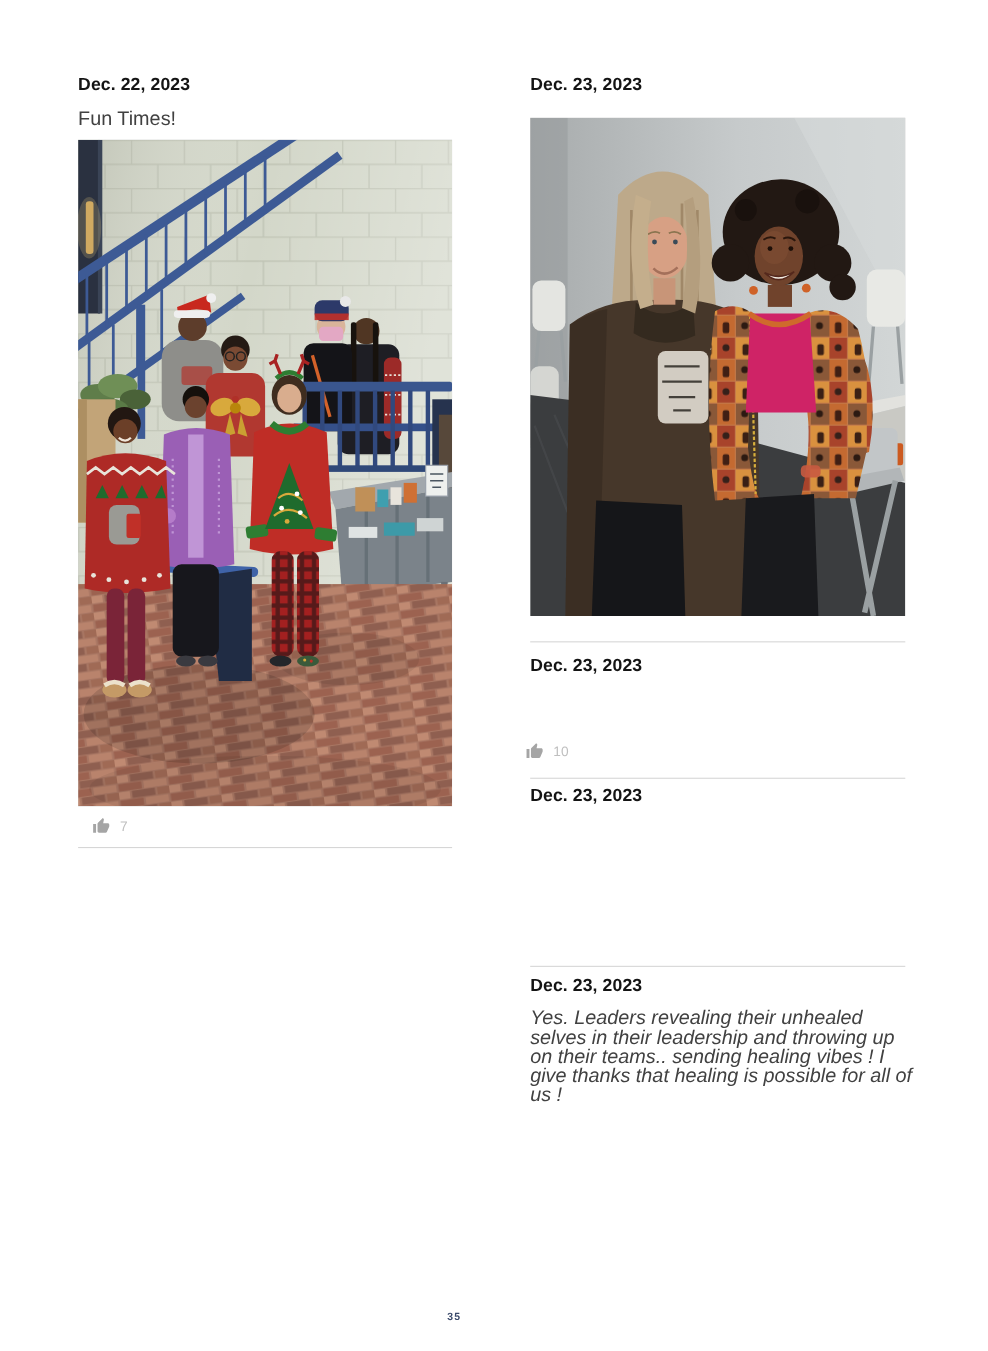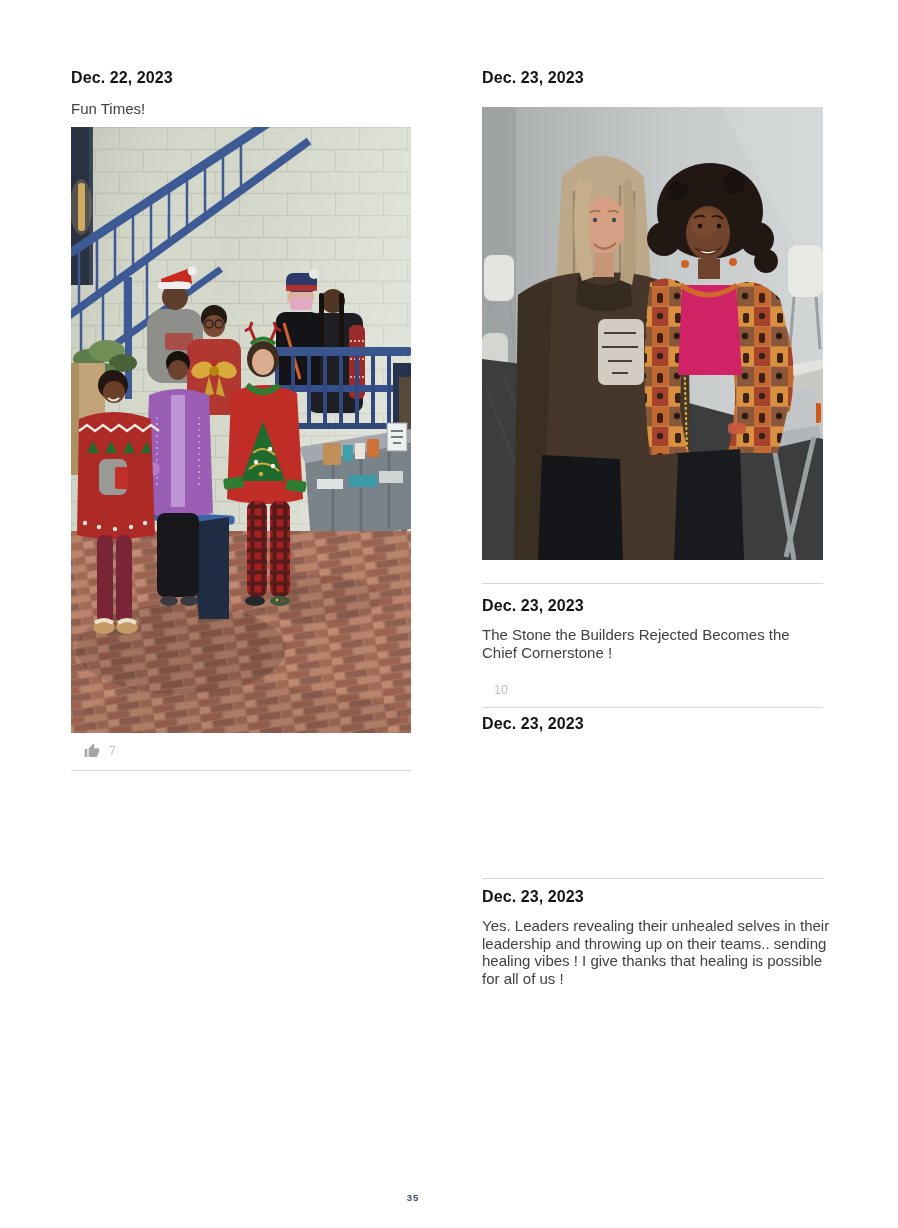--- a/index.html
+++ b/index.html
@@ -1,19 +1,19 @@
 <!DOCTYPE html>
 <html><head>
 <meta charset="utf-8">
 <style>
   html,body{margin:0;padding:0;background:#ffffff;}
   .page{position:relative;width:898px;height:1228px;background:#fff;overflow:hidden;
         font-family:"Liberation Sans",sans-serif;}
   .date{position:absolute;font-size:16px;font-weight:bold;color:#141414;line-height:15px;letter-spacing:.1px;}
-  .post-text{position:absolute;width:348px;font-size:15px;line-height:17.5px;color:#414141;white-space:pre-line;}
+  .post-text{position:absolute;width:348px;font-size:18px;line-height:17.5px;color:#414141;white-space:pre-line;}
   .likes{position:absolute;display:flex;align-items:center;gap:9px;height:18px;}
   .likes .count{font-size:12.5px;color:#bfbfbf;}
   .like-icon{width:16px;height:16px;fill:#a5a5a5;display:block;}
   .divider{position:absolute;height:1px;background:#d6d6d6;}
   .photo{position:absolute;overflow:hidden;background:#ccc;}
   .photo svg{display:block;}
   .footer{position:absolute;left:0;top:1192px;width:826px;text-align:center;
           font-size:9.5px;font-weight:bold;color:#3b4a6b;letter-spacing:1px;}
 </style>
 </head>
@@ -359,32 +359,30 @@
         <circle cx="203" cy="157" r="4" fill="#cf6228"></circle>
           <circle cx="251" cy="155" r="4" fill="#cf6228"></circle>
         <path d="M196 346 L258 342 L262 453 L192 453 Z" fill="#191a1d"></path>
       </g>
     </svg>
   </div>
 
   <div class="divider" style="left:482px;top:583px;width:341px;"></div>
 
   <div class="date" style="left:482px;top:598px;">Dec. 23, 2023</div>
-  <div class="post-text" style="left:482px;top:626px;">The Stone the Builders Rejected Becomes the
-Chief Cornerstone !</div>
-  <div class="likes" style="left:493px;top:674px;flex-direction:column;">
+  <div class="likes" style="left:478px;top:674px;">
     <svg class="like-icon" viewBox="0 0 24 24">
       <path d="M1 21h4V9H1v12zm22-11c0-1.1-.9-2-2-2h-6.31l.95-4.57.03-.32c0-.41-.17-.79-.44-1.06L14.17 1 7.59 7.59C7.22 7.95 7 8.45 7 9v10c0 1.1.9 2 2 2h9c.83 0 1.54-.5 1.84-1.22l3.02-7.05c.09-.23.14-.47.14-.73v-2z"></path>
     </svg>
     <span class="count">10</span>
   </div>
 
   <div class="divider" style="left:482px;top:707px;width:341px;"></div>
 
   <div class="date" style="left:482px;top:716px;">Dec. 23, 2023</div>
 
   <div class="divider" style="left:482px;top:878px;width:341px;"></div>
 
   <div class="date" style="left:482px;top:889px;">Dec. 23, 2023</div>
-  <div class="post-text" style="left:482px;top:917px;">Yes. Leaders revealing their unhealed selves in their leadership and throwing up on their teams.. sending healing vibes ! I give thanks that healing is possible for all of us !</div>
+  <div class="post-text" style="left:482px;top:917px;font-style:italic;">Yes. Leaders revealing their unhealed selves in their leadership and throwing up on their teams.. sending healing vibes ! I give thanks that healing is possible for all of us !</div>
 
   <div class="footer">35</div>
 </div>
 
 </body></html>

